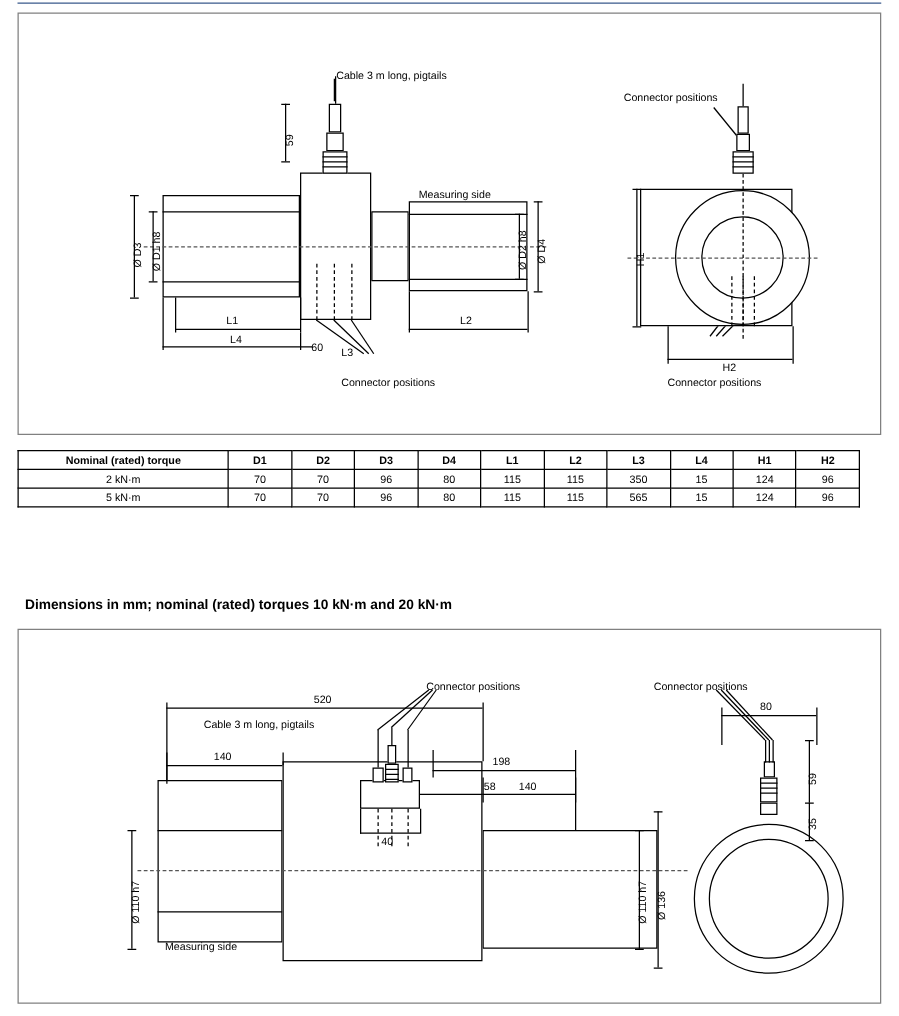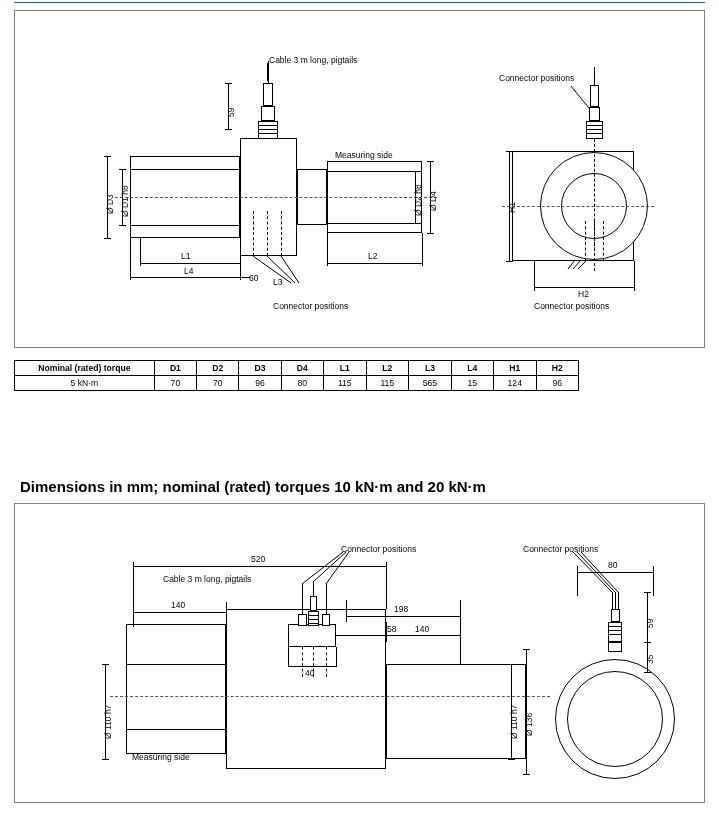--- a/index.html
+++ b/index.html
@@ -63,21 +63,21 @@
   .circle {
     position: absolute;
     border: 1px solid #000;
     border-radius: 50%;
     box-sizing: border-box;
     background: #ffffff;
   }
   
   .heading {
     position: absolute;
-    font-size: 15px;
+    font-size: 11px;
     font-weight: bold;
     white-space: nowrap;
   }
   
   table.dims {
     position: absolute;
     border-collapse: collapse;
     font-size: 8.6px;
   }
   table.dims th, table.dims td {
@@ -224,38 +224,51 @@
     <div class="ln hl" style="left:491px; top:250px; width:7px;"></div>
     <div class="lbl rot90" style="left:492px; top:202px;">H1</div>
 
     <div class="ln vl" style="left:519px; top:250px; height:30px;"></div>
     <div class="ln vl" style="left:619px; top:250px; height:30px;"></div>
     <div class="ln hl" style="left:519px; top:276px; width:100px;"></div>
     <div class="lbl" style="left:563px; top:278px;">H2</div>
 
   </div>
 
-  <table class="dims" style="left:14px; top:360px; width:565px;">
+  <table class="dims" style="left:14px; top:360px; width:674px;">
     <thead>
       <tr>
         <th class="first">Nominal (rated) torque</th>
         <th class="c">D1</th>
         <th class="c">D2</th>
         <th class="c">D3</th>
         <th class="c">D4</th>
         <th class="c">L1</th>
         <th class="c">L2</th>
         <th class="c">L3</th>
         <th class="c">L4</th>
         <th class="c">H1</th>
         <th class="c">H2</th>
       </tr>
     </thead>
     <tbody>
       <tr>
+        <td class="first">2 kN·m</td>
+        <td class="c">70</td>
+        <td class="c">70</td>
+        <td class="c">96</td>
+        <td class="c">80</td>
+        <td class="c">115</td>
+        <td class="c">115</td>
+        <td class="c">350</td>
+        <td class="c">15</td>
+        <td class="c">124</td>
+        <td class="c">96</td>
+      </tr>
+      <tr>
         <td class="first">5 kN·m</td>
         <td class="c">70</td>
         <td class="c">70</td>
         <td class="c">96</td>
         <td class="c">80</td>
         <td class="c">115</td>
         <td class="c">115</td>
         <td class="c">565</td>
         <td class="c">15</td>
         <td class="c">124</td>

